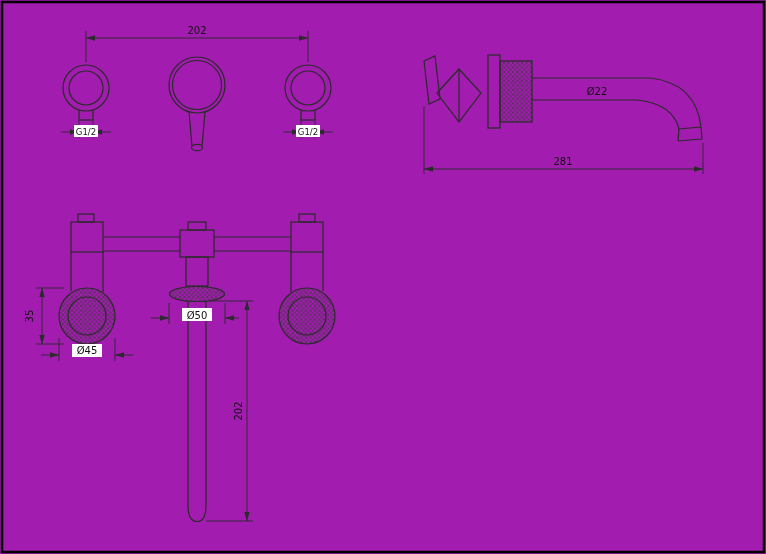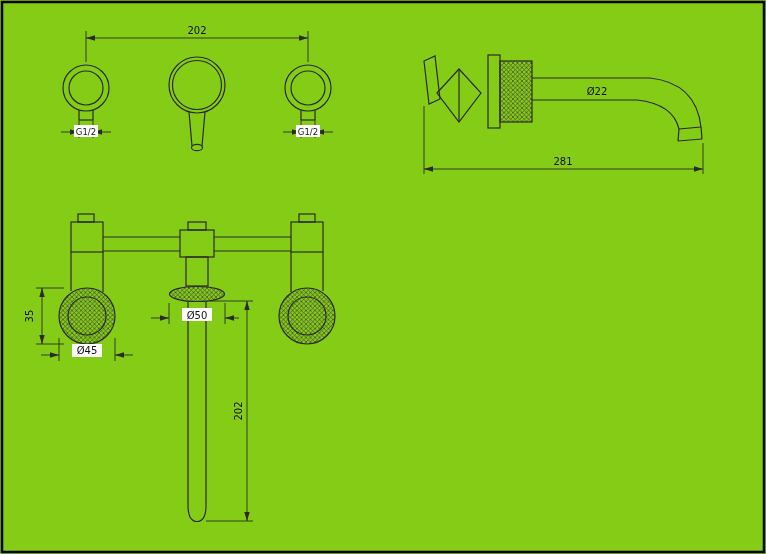--- a/index.html
+++ b/index.html
@@ -1,16 +1,16 @@
 <!DOCTYPE html>
 <html><head>
 <meta charset="utf-8">
 <style>
   html,body{margin:0;padding:0;background:#fff;}
-  .canvas{width:766px;height:554px;background:#84cc16;position:relative;overflow:hidden;}
+  .canvas{width:766px;height:554px;background:#a21caf;position:relative;overflow:hidden;}
   svg{display:block;}
   .ln{stroke:#2b2b2b;stroke-width:1.2;fill:none;stroke-linecap:butt;}
   .dimln{stroke:#2b2b2b;stroke-width:0.9;fill:none;}
   .hatchfill{fill:url(#xh);stroke:#2b2b2b;stroke-width:1.2;}
   .mask{fill:#ffffff;stroke:none;}
   .dimtext{font-family:"DejaVu Sans",sans-serif;font-size:10px;fill:#111;}
   .dimtext-sm{font-family:"DejaVu Sans",sans-serif;font-size:8.5px;fill:#111;}
 </style>
 </head>
 <body>

